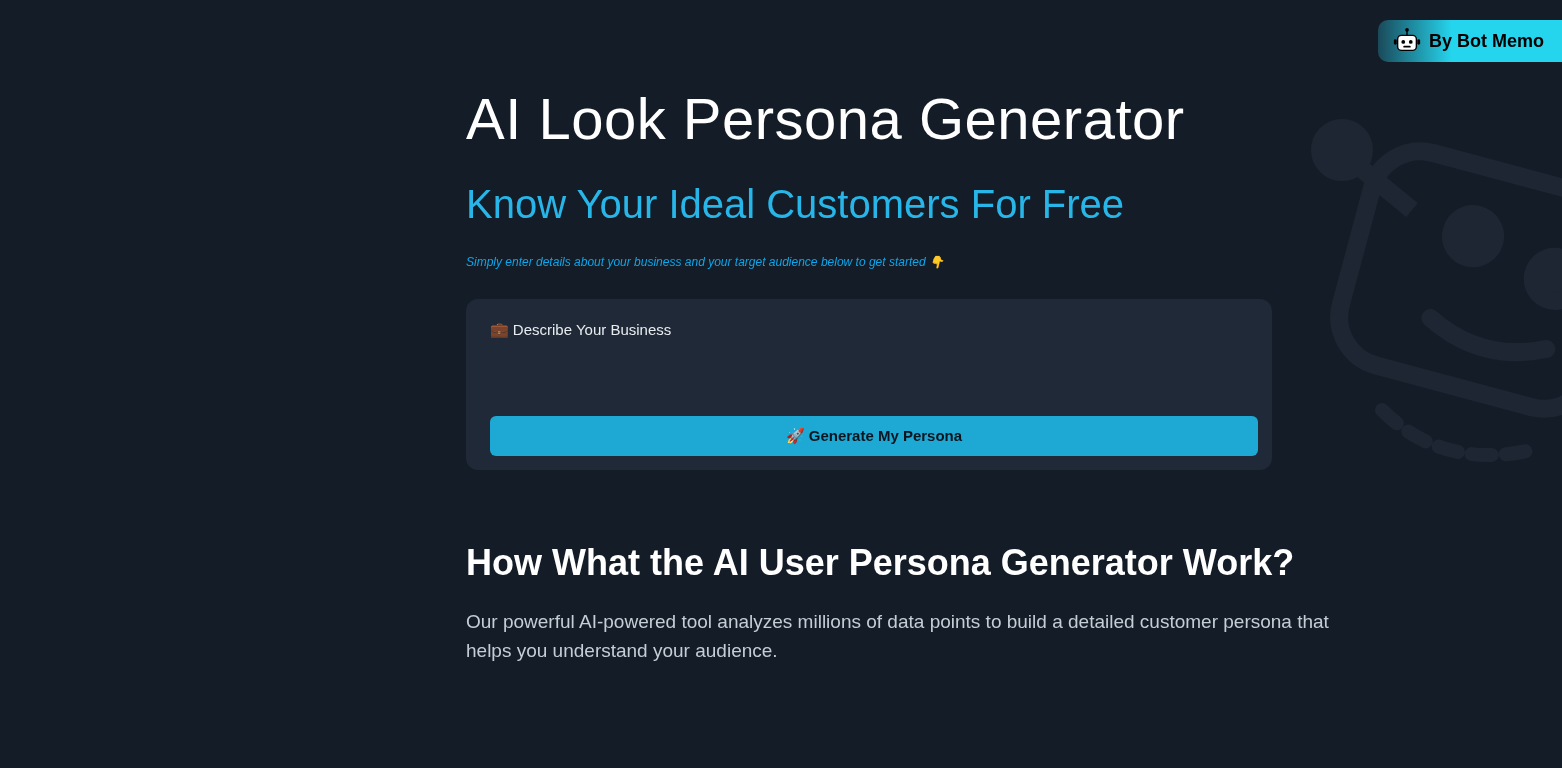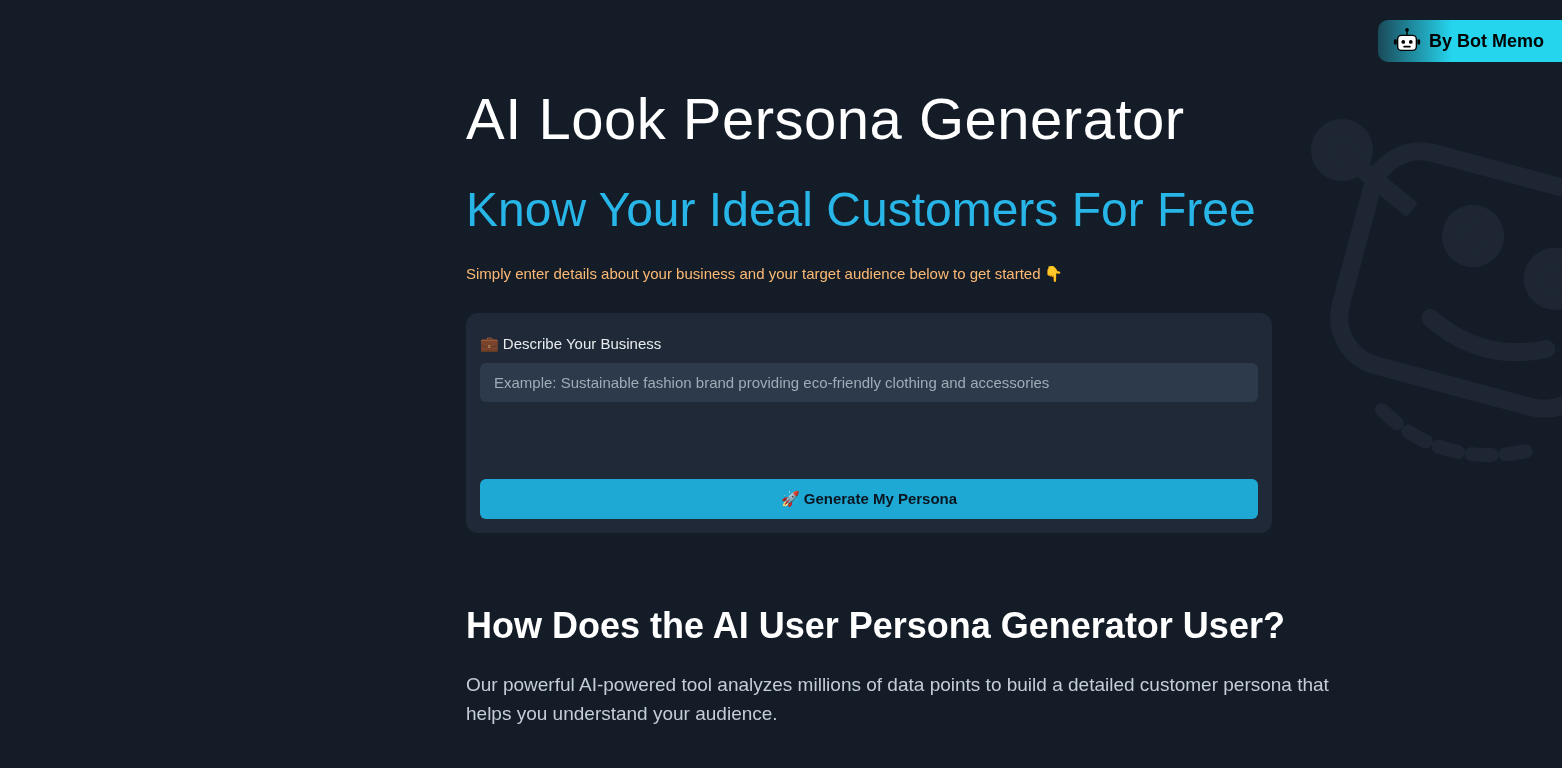--- a/index.html
+++ b/index.html
@@ -64,36 +64,37 @@
 
 h1 {
   font-size: 58px;
   font-weight: 500;
   color: #ffffff;
   margin-bottom: 30px;
   letter-spacing: 0.5px;
 }
 
 h2.subtitle {
-  font-size: 48px;
+  font-size: 40px;
   font-weight: 500;
   color: #28b6e8;
   margin-bottom: 28px;
 }
 
 .intro-text {
-  font-size: 15px;
-  color: #fdba74;
+  font-size: 12px;
+  color: #0ea5e9;
   margin-bottom: 30px;
+  font-style: italic;
 }
 
 .form-card {
   background-color: #1f2937;
   border-radius: 12px;
-  padding: 22px 14px 14px 14px;
+  padding: 22px 14px 14px 24px;
   width: 806px;
 }
 
 .form-label {
   font-size: 15px;
   color: #e8ecf0;
   margin-bottom: 10px;
   display: block;
 }
 
@@ -181,21 +182,20 @@
 </svg>
 
 <div class="container">
   <h1>AI Look Persona Generator</h1>
   <h2 class="subtitle">Know Your Ideal Customers For Free</h2>
   <p class="intro-text">Simply enter details about your business and your target audience below to get started 👇</p>
 
   <div class="form-card">
     <div class="form-group">
       <label class="form-label">💼 Describe Your Business</label>
-      <input type="text" class="form-input" placeholder="Example: Sustainable fashion brand providing eco-friendly clothing and accessories" style="">
     </div>
     <button class="generate-btn">🚀 Generate My Persona</button>
   </div>
 
-  <h2 class="section-heading">How Does the AI User Persona Generator User?</h2>
+  <h2 class="section-heading">How What the AI User Persona Generator Work?</h2>
   <p class="section-text">Our powerful AI-powered tool analyzes millions of data points to build a detailed customer persona that helps you understand your audience.</p>
 
 </div>
 
 </body></html>

